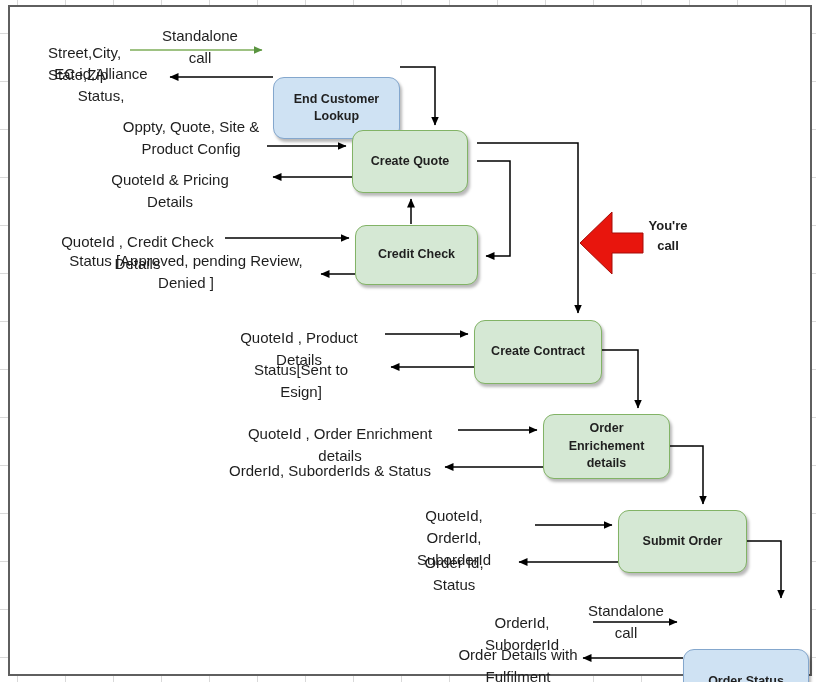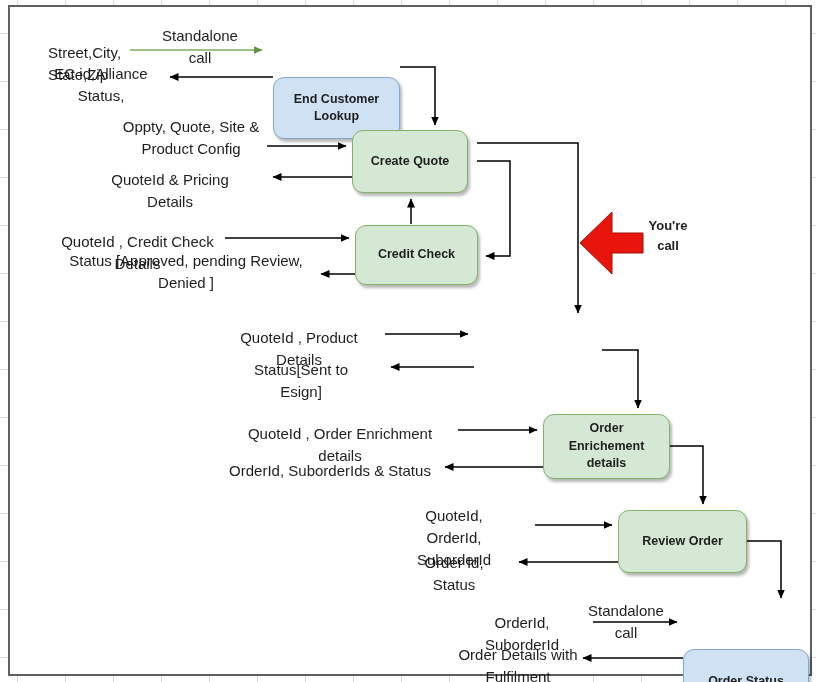--- a/index.html
+++ b/index.html
@@ -77,25 +77,28 @@
 
   <div class="node blue" style="left:273px; top:32px;  width:127px; height:62px;">
     <span>End Customer Lookup</span>
   </div>
   <div class="node green" style="left:352px; top:130px; width:116px; height:63px;">
     <span>Create Quote</span>
   </div>
   <div class="node green" style="left:355px; top:225px; width:123px; height:60px;">
     <span>Credit Check</span>
   </div>
+  <div class="node green" style="left:474px; top:320px; width:128px; height:64px;">
+    <span>Create Contract</span>
+  </div>
   <div class="node green" style="left:543px; top:414px; width:127px; height:65px;">
     <span>Order Enrichement details</span>
   </div>
   <div class="node green" style="left:618px; top:510px; width:129px; height:63px;">
-    <span>Review Order</span>
+    <span>Submit Order</span>
   </div>
   <div class="node blue" style="left:683px; top:604px; width:126px; height:65px;">
     <span>Order Status</span>
   </div>
 
   <div class="lbl" style="left:152px; top:25px;  width:96px;">Standalone call</div>
   <div class="lbl left" style="left:10px;  top:42px;  width:120px;">Street,City, State,Zip</div>
   <div class="lbl" style="left:36px;  top:63px;  width:130px;">EC id,Alliance Status,</div>
   <div class="lbl" style="left:112px; top:116px; width:158px;">Oppty, Quote, Site &amp; Product Config</div>
   <div class="lbl" style="left:95px;  top:169px; width:150px;">QuoteId &amp; Pricing Details</div>

